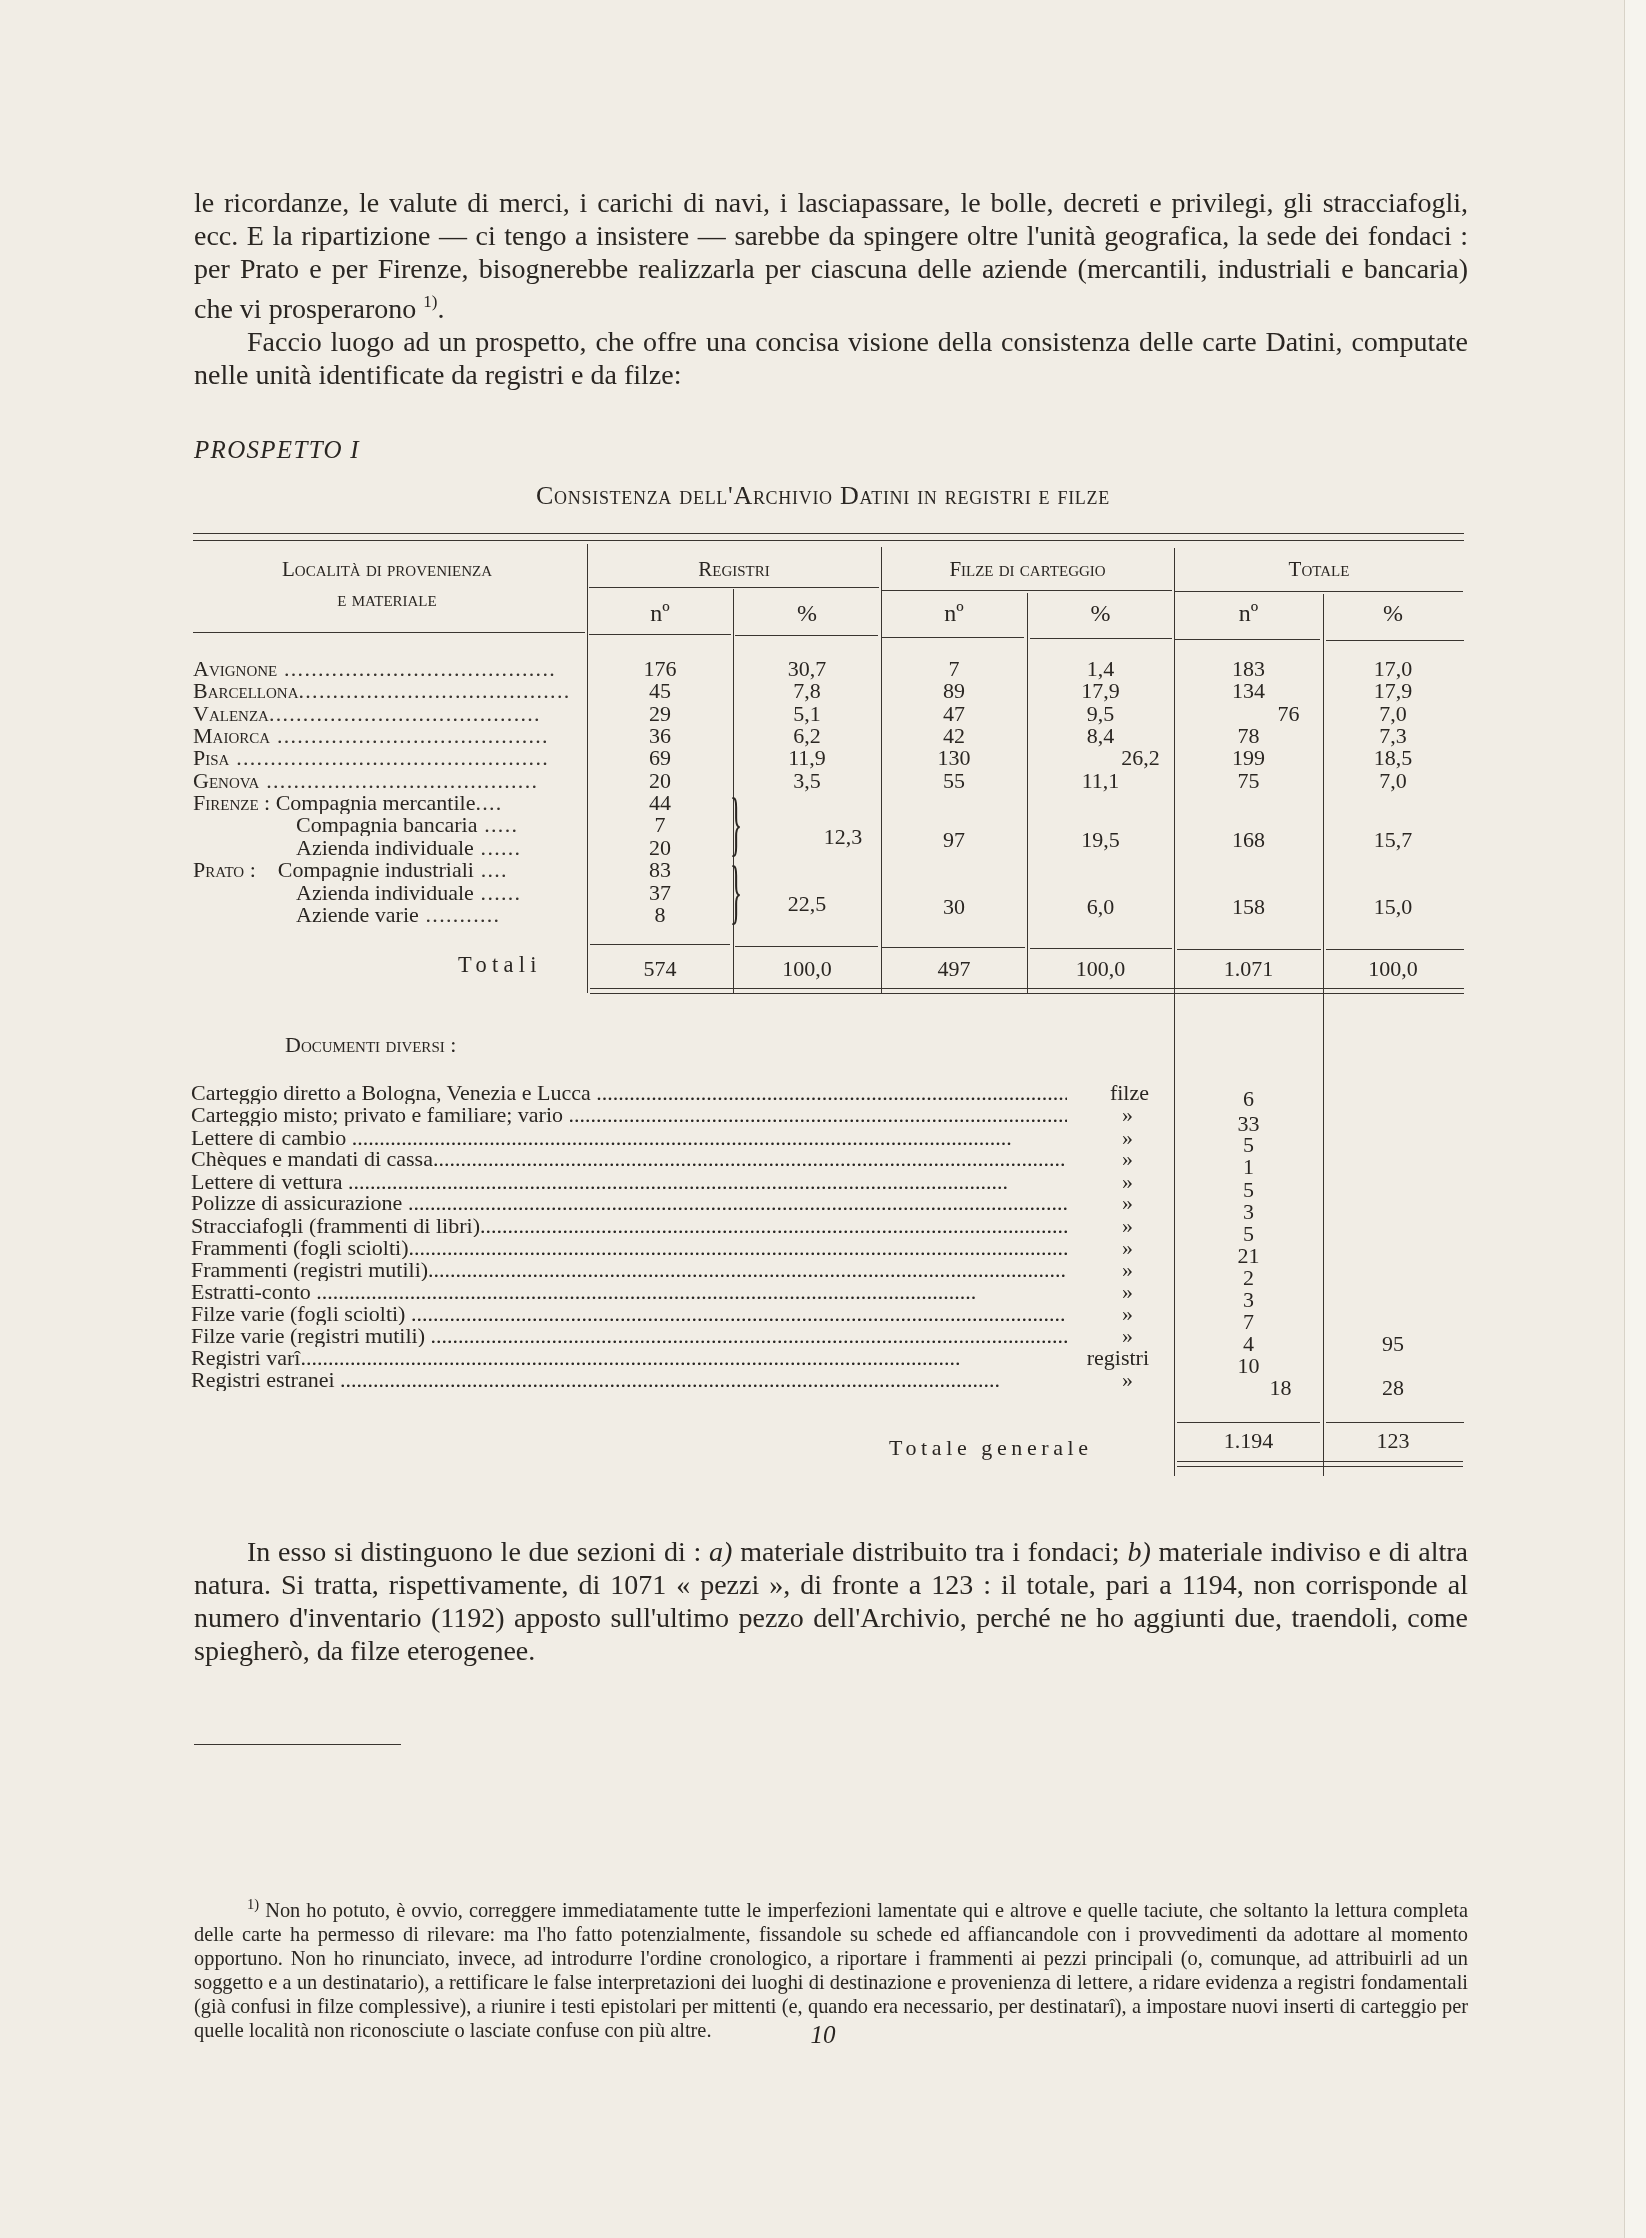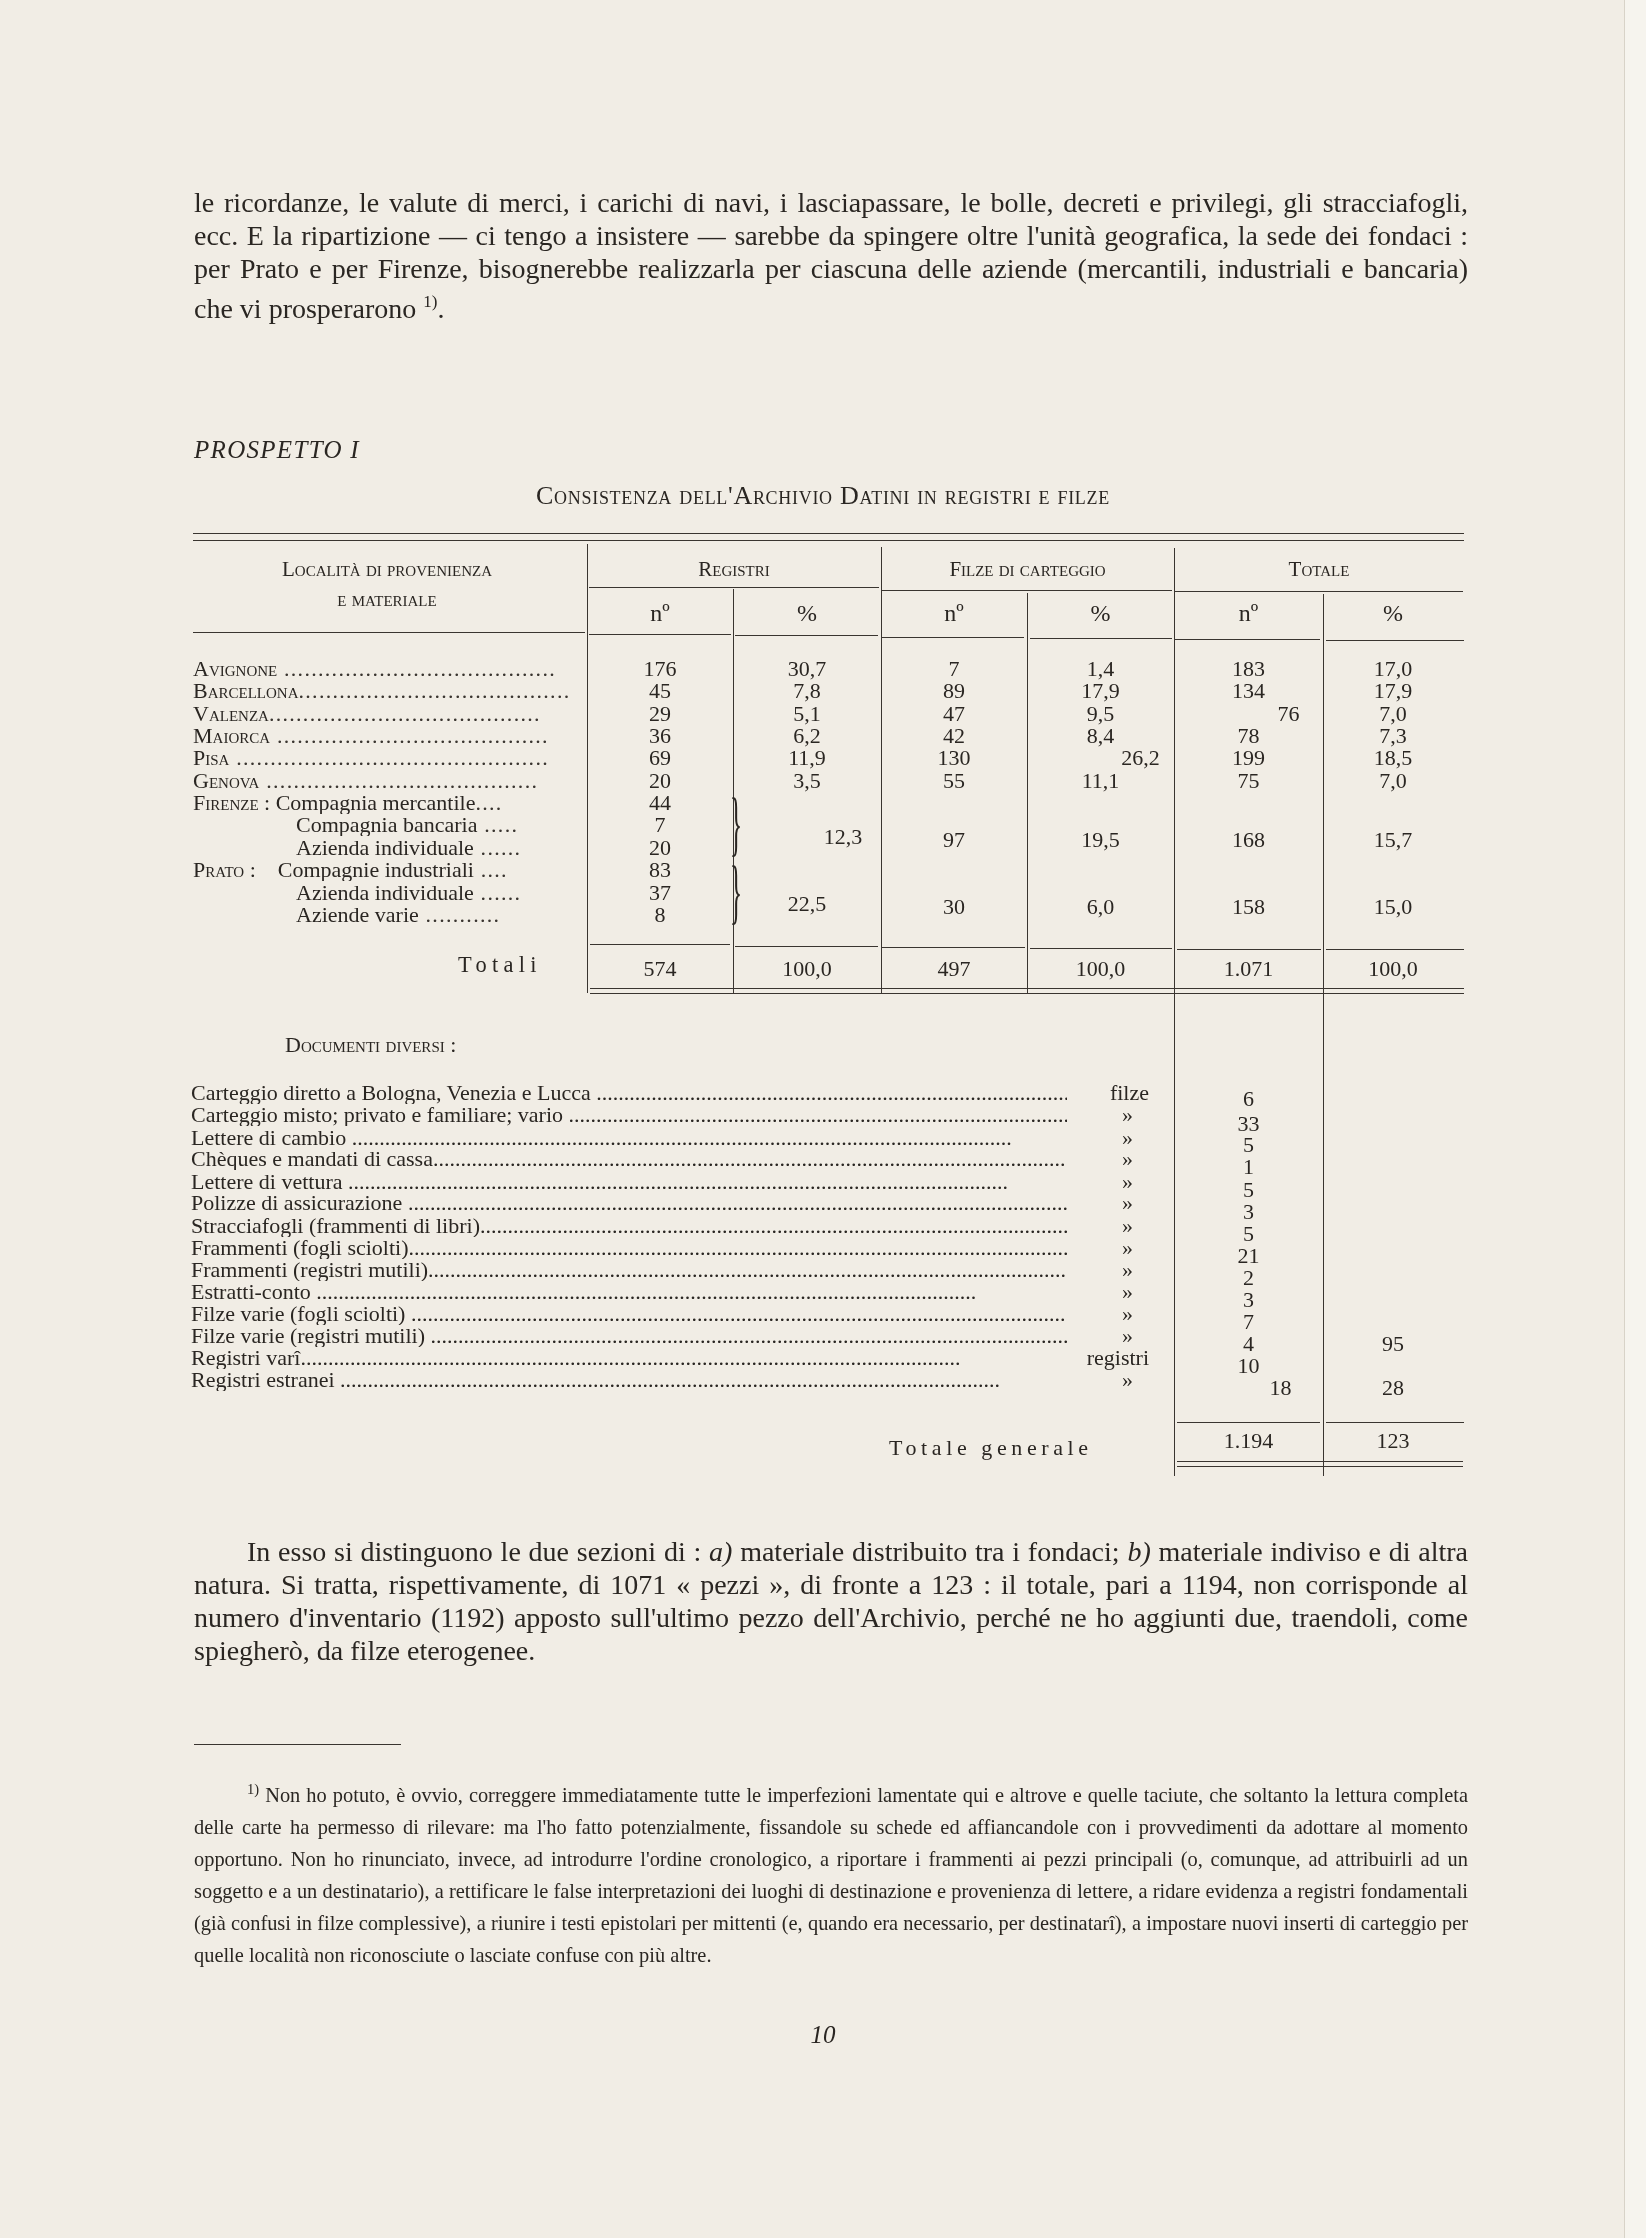--- a/index.html
+++ b/index.html
@@ -23,30 +23,31 @@
   .row-label { position:absolute; left:193px; width:382px; font-size:22px; line-height:22.4px; white-space:nowrap; overflow:hidden; }
   .row-label .place { font-variant:small-caps; }
   .row-label .dots { color:#3a3530; letter-spacing:1.3px; }
   .num { position:absolute; font-size:22px; line-height:22.4px; text-align:center; }
   .brace { position:absolute; font-size:72px; line-height:72px; font-weight:100; color:#2a2622; transform:scaleX(0.35); transform-origin:left top; }
   .doc-label { position:absolute; left:191px; width:876px; font-size:22px; line-height:22px; white-space:nowrap; overflow:hidden; }
   .unit { position:absolute; font-size:22px; line-height:22px; text-align:right; }
   .totals-label { position:absolute; font-size:22.4px; letter-spacing:5.3px; }
   .section-head { position:absolute; left:285px; top:1032px; font-size:22px; font-variant:small-caps; }
   .footnote-rule { position:absolute; left:194px; top:1744px; width:207px; border-top:1.3px solid #3a3530; }
-  .footnote { position:absolute; left:194px; width:1274px; top:1773px; font-size:20.4px; line-height:32px; text-align:justify; }
+  .footnote { position:absolute; left:194px; width:1274px; top:1892px; font-size:20.4px; line-height:24px; text-align:justify; }
   .page-number { position:absolute; left:0; width:1646px; top:2021px; text-align:center; font-size:25px; font-style:italic; }
 </style>
 </head>
 <body>
 
 <div class="page-edge"></div>
 
 <div class="text-block" style="top:186px;">
   <p><span>le ricordanze, le valute di merci, i carichi di navi, i lasciapassare, le bolle, decreti e privilegi, gli stracciafogli, ecc. E la ripartizione — ci tengo a insistere — sarebbe da spingere oltre l'unità geografica, la sede dei fondaci : per Prato e per Firenze, bisognerebbe realizzarla per ciascuna delle aziende (mercantili, industriali e bancaria) che vi prosperarono</span> <span class="sup">1)</span><span>.</span></p>
+  <p class="indent">Faccio luogo ad un prospetto, che offre una concisa visione della consistenza delle carte Datini, computate nelle unità identificate da registri e da filze:</p>
 </div>
 
 <div class="prospetto">PROSPETTO I</div>
 <div class="table-title">Consistenza dell'Archivio Datini in registri e filze</div>
 
 <div>
 
   <div class="hr" style="left:193px;top:533px;width:1271px;"></div>
   <div class="hr" style="left:193px;top:540px;width:1271px;"></div>
 

